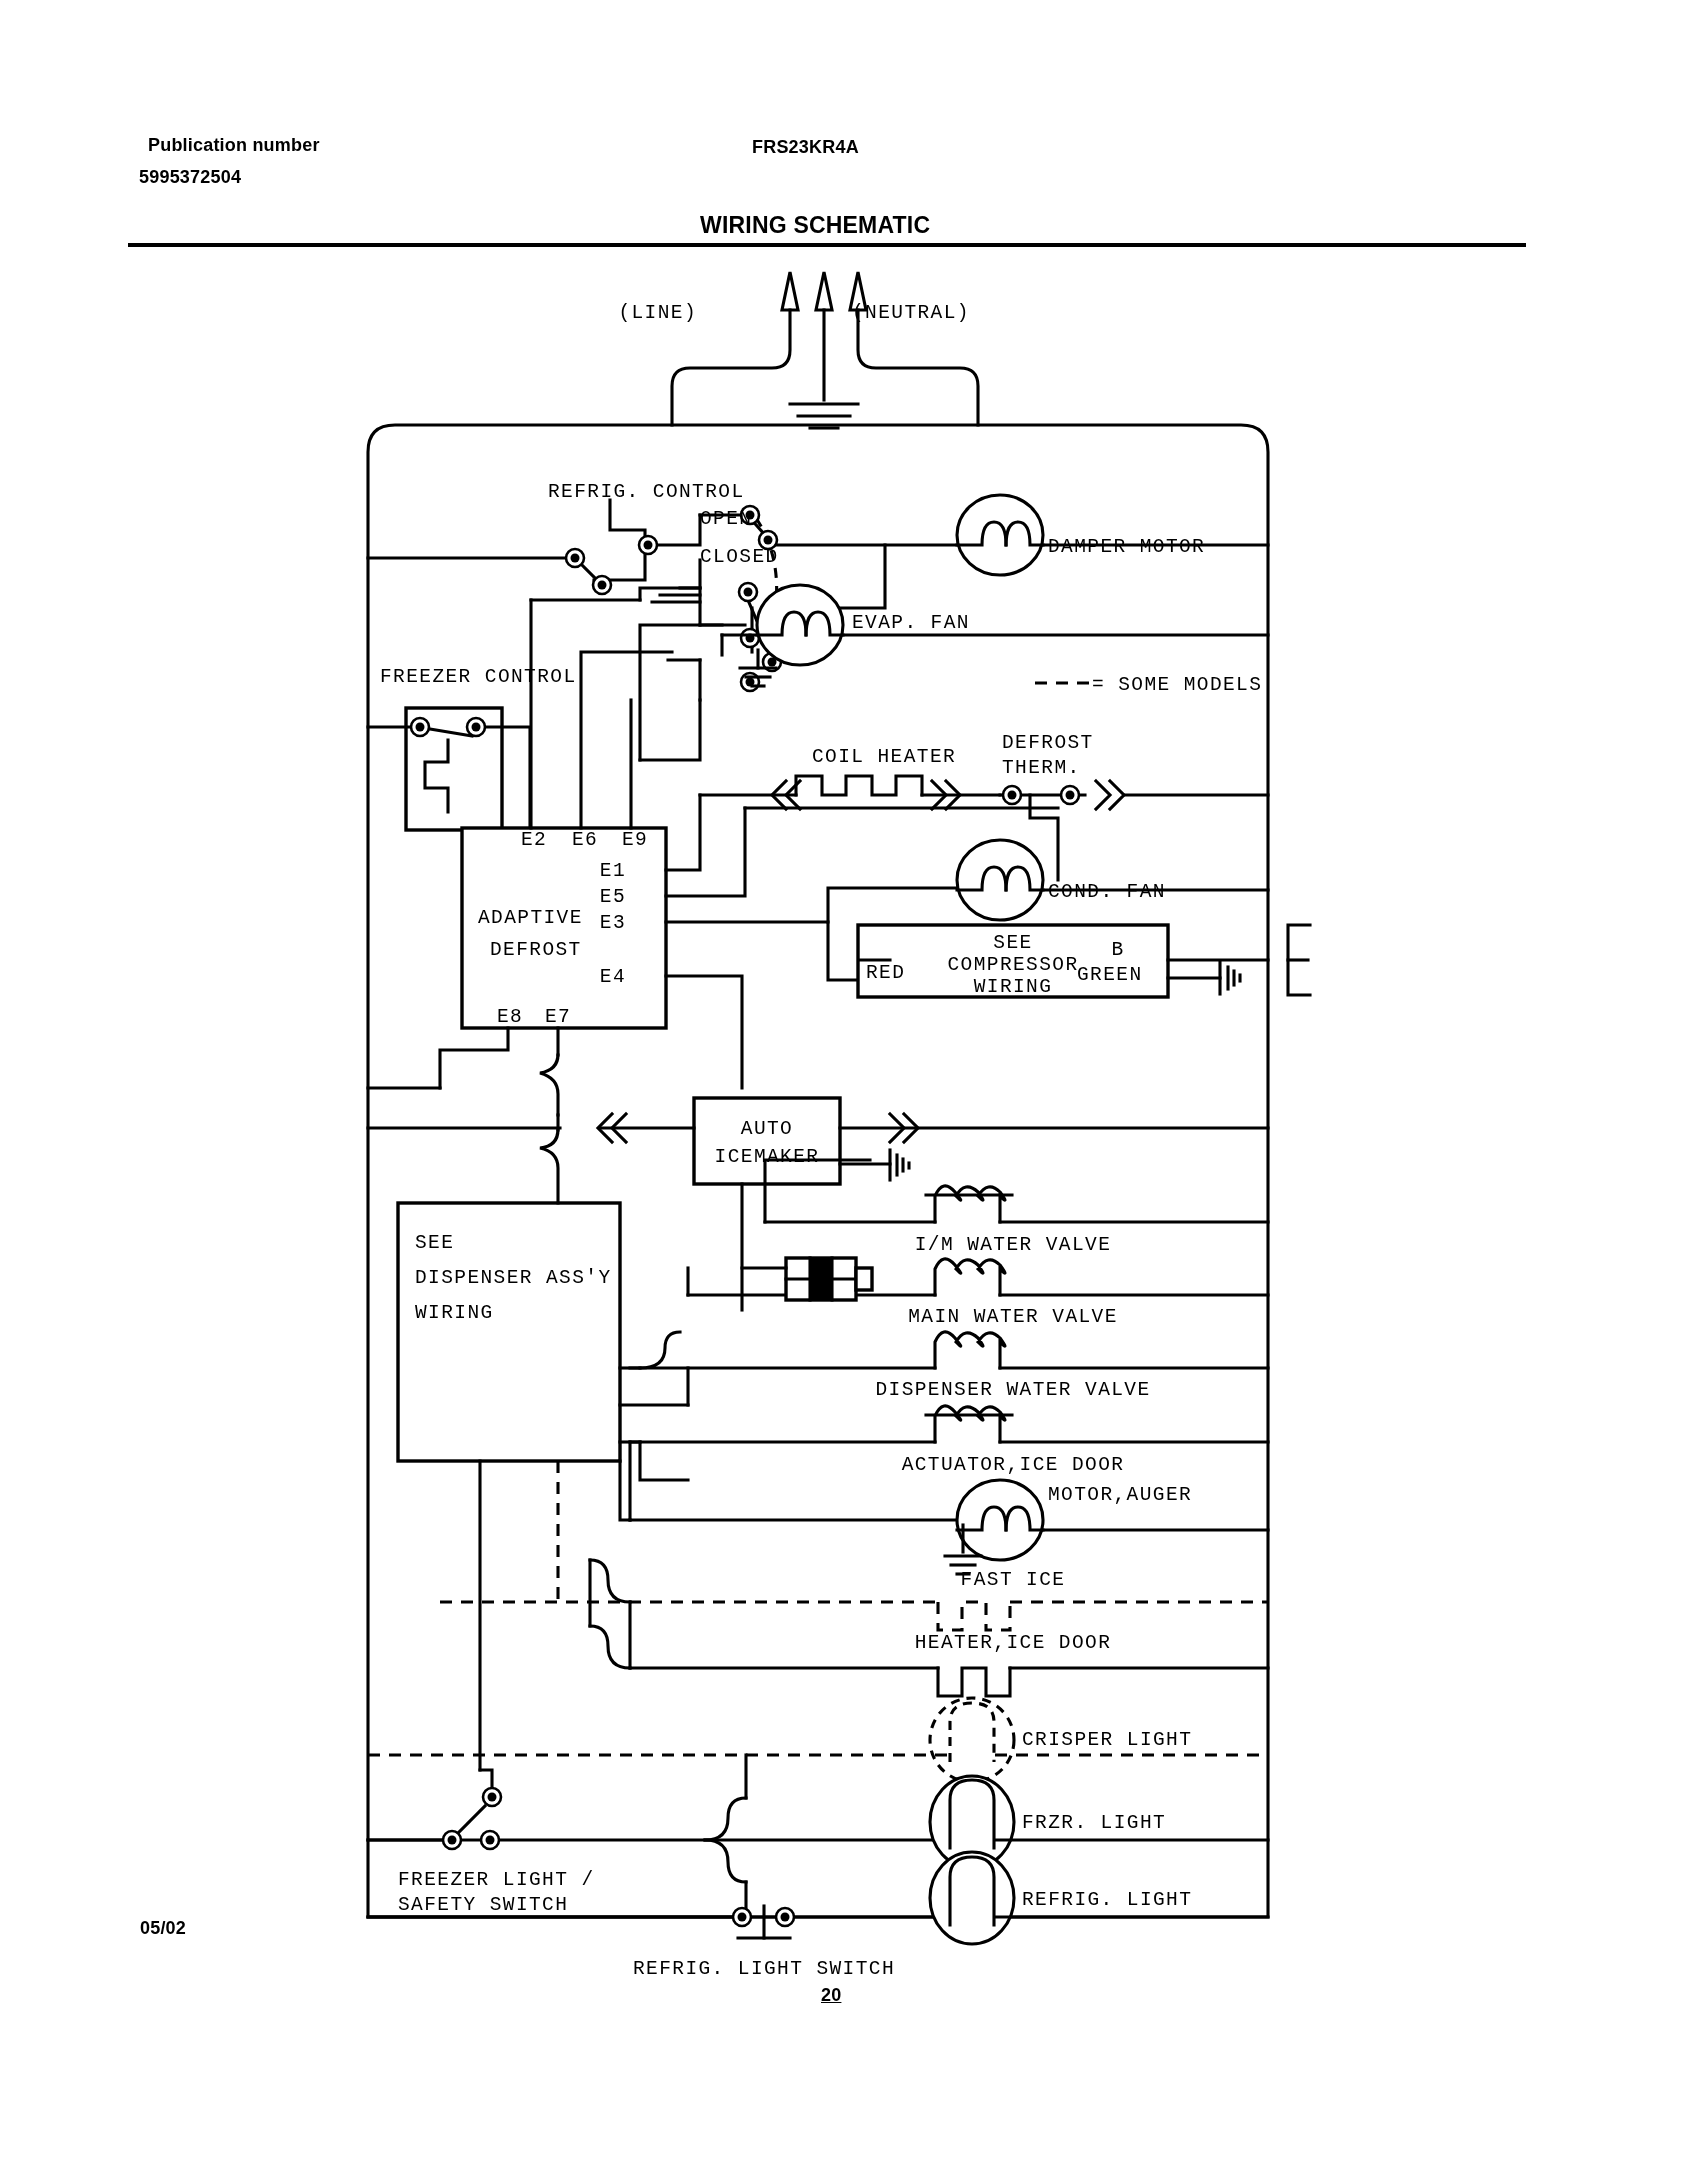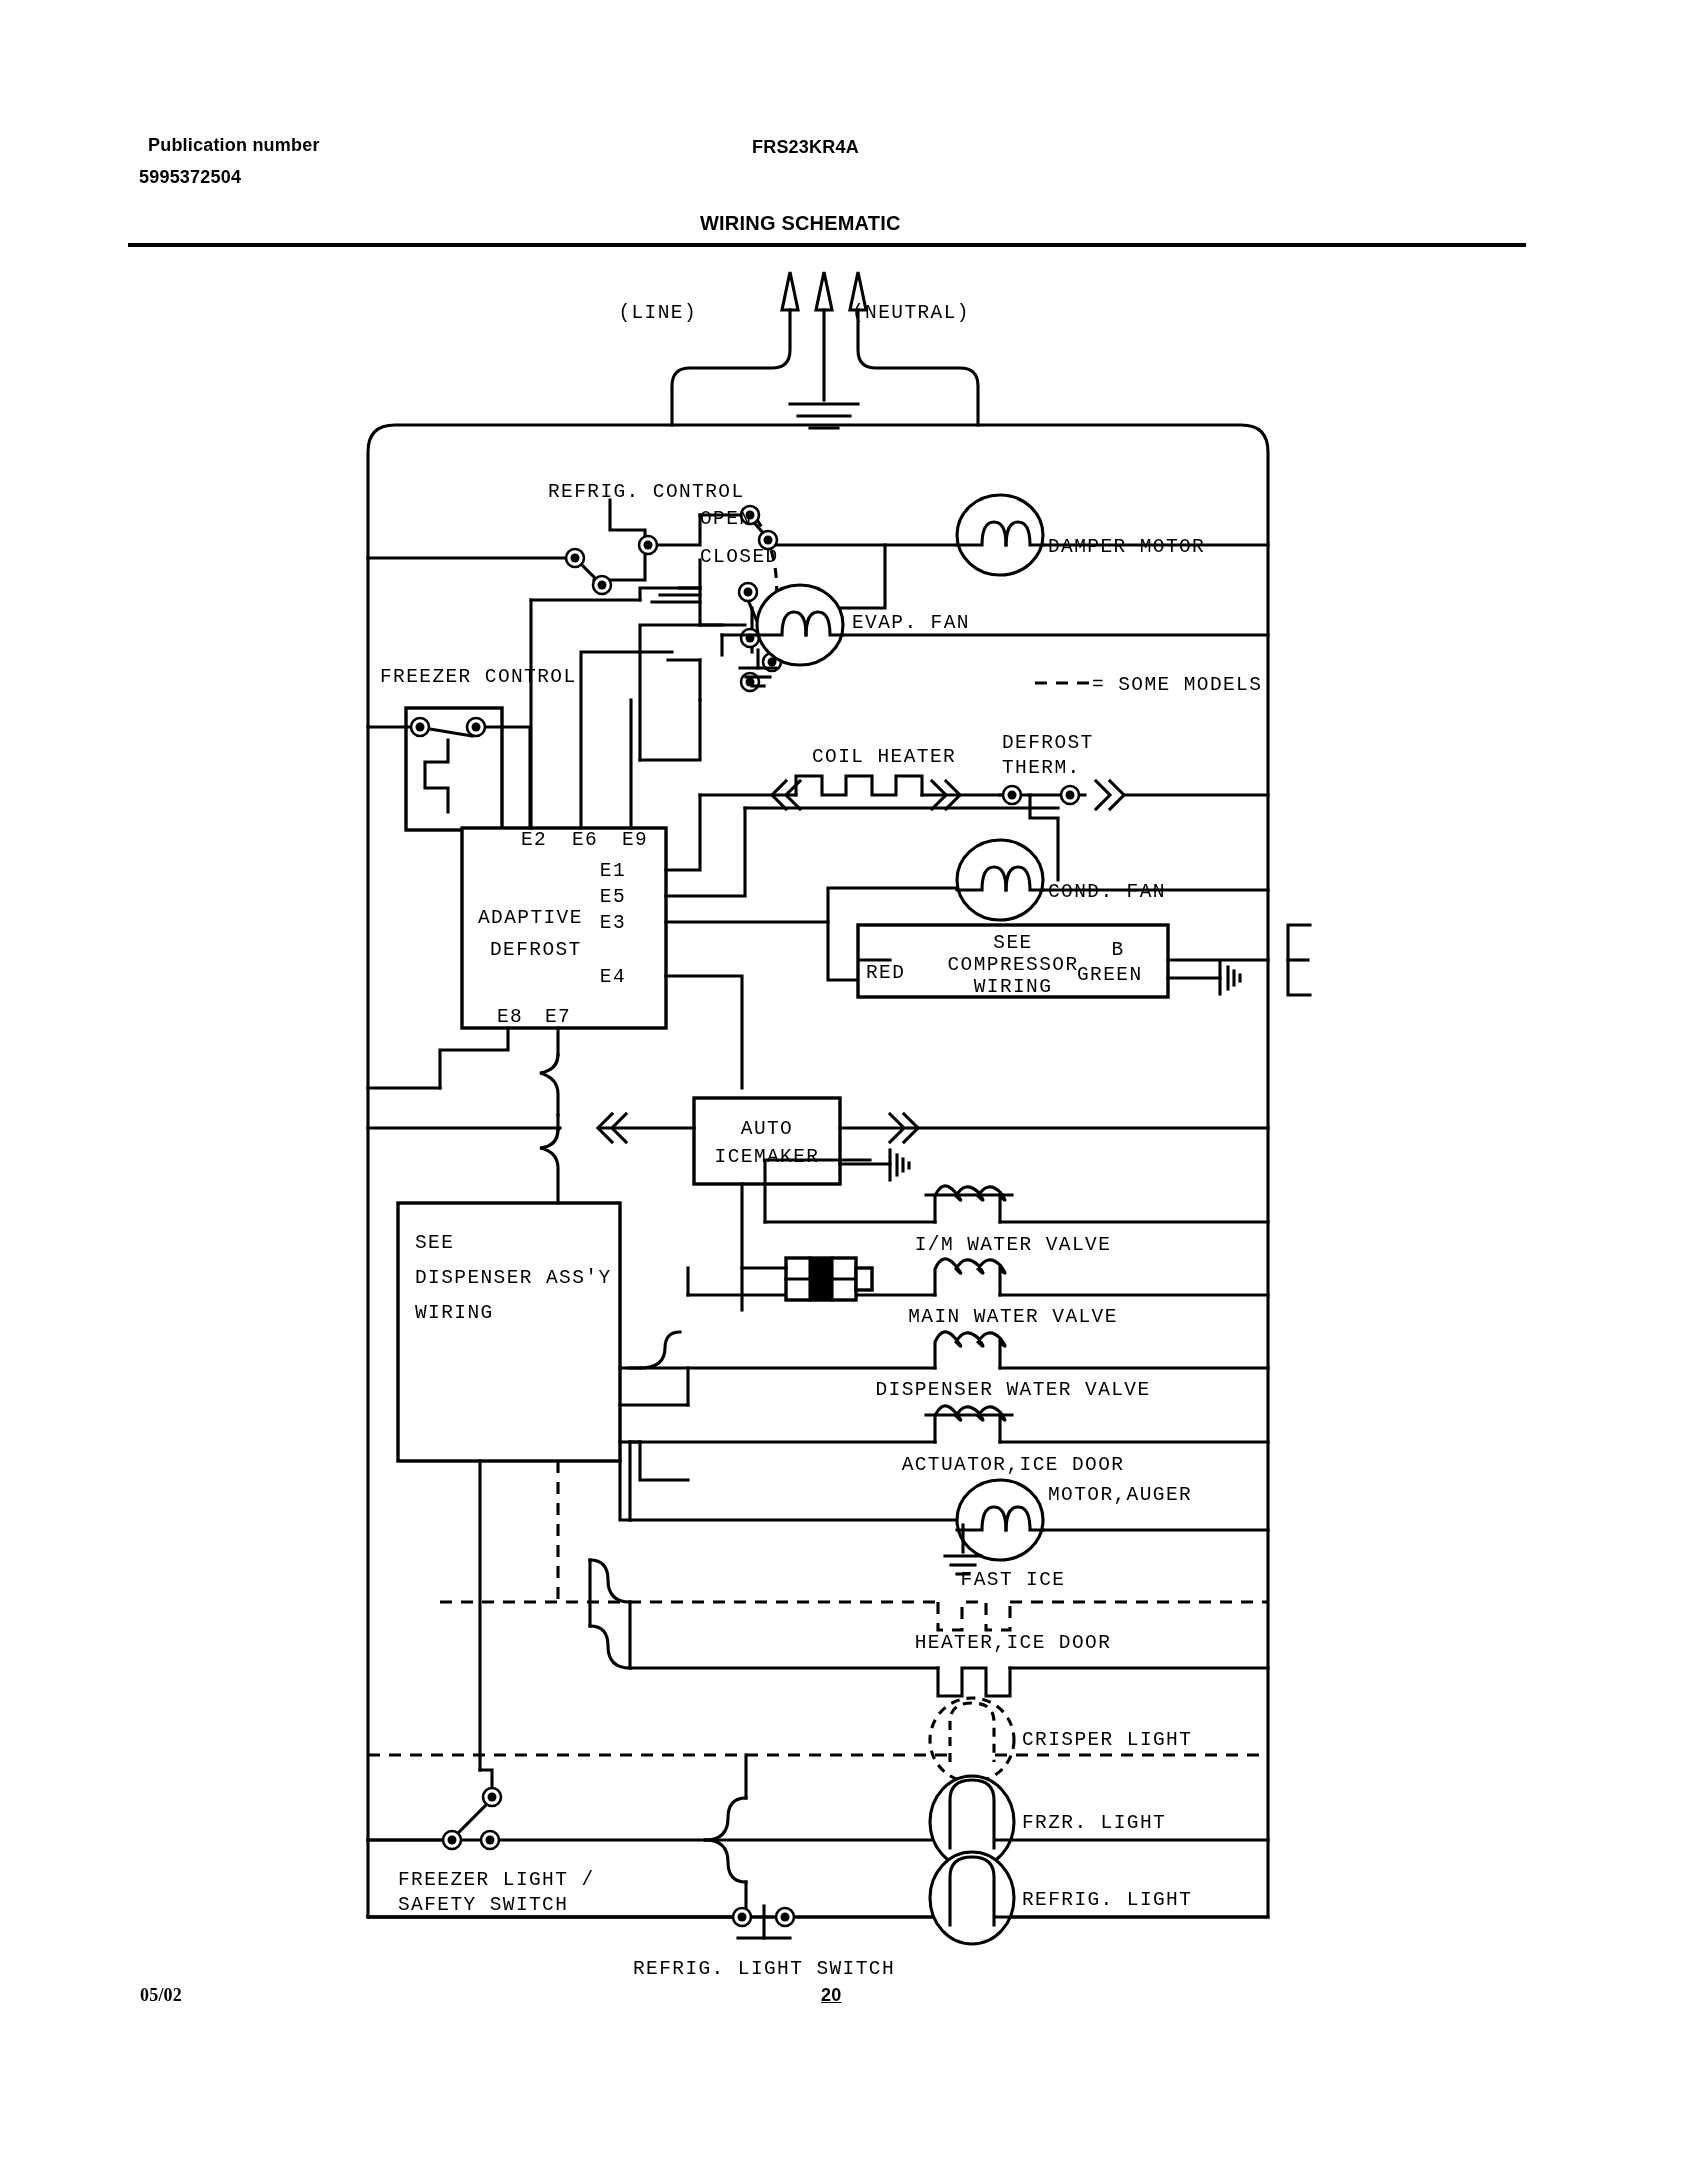--- a/index.html
+++ b/index.html
@@ -3,23 +3,23 @@
 <meta charset="utf-8">
 <style>
   html,body{margin:0;padding:0;background:#fff;}
   body{width:1700px;height:2178px;position:relative;
        font-family:"Liberation Sans",sans-serif;color:#000;overflow:hidden;}
   .page{position:absolute;inset:0;}
   .hdr{position:absolute;font-weight:bold;font-size:18px;letter-spacing:0.2px;}
   #pub-label{left:148px;top:135px;}
   #pub-number{left:139px;top:167px;}
   #model{left:752px;top:137px;}
-  #sheet-title{left:700px;top:212px;font-size:20px;}
+  #sheet-title{left:700px;top:212px;font-size:23px;}
   #hdr-rule{position:absolute;left:128px;top:243px;width:1398px;height:4px;background:#000;}
-  #foot-date{left:140px;top:1985px;font-family:Liberation Serif, serif;}
+  #foot-date{left:140px;top:1918px;}
   #foot-page{left:821px;top:1985px;text-decoration:underline;}
   svg#schematic{position:absolute;left:0;top:0;width:1700px;height:2178px;}
   text{font-family:"Liberation Mono","DejaVu Sans Mono",monospace;
        font-size:19.5px;fill:#000;letter-spacing:1.4px;}
   .ln{stroke:#000;stroke-width:3.1;fill:none;stroke-linecap:square;}
   .dash{stroke:#000;stroke-width:3.1;fill:none;stroke-dasharray:12 9;}
   .dash2{stroke:#000;stroke-width:3.1;fill:none;stroke-dasharray:10 8;}
   .box{stroke:#000;stroke-width:3.4;fill:#fff;}
   .cir{stroke:#000;stroke-width:3.1;fill:#fff;}
   .cirD{stroke:#000;stroke-width:3.1;fill:none;stroke-dasharray:9 7;}

